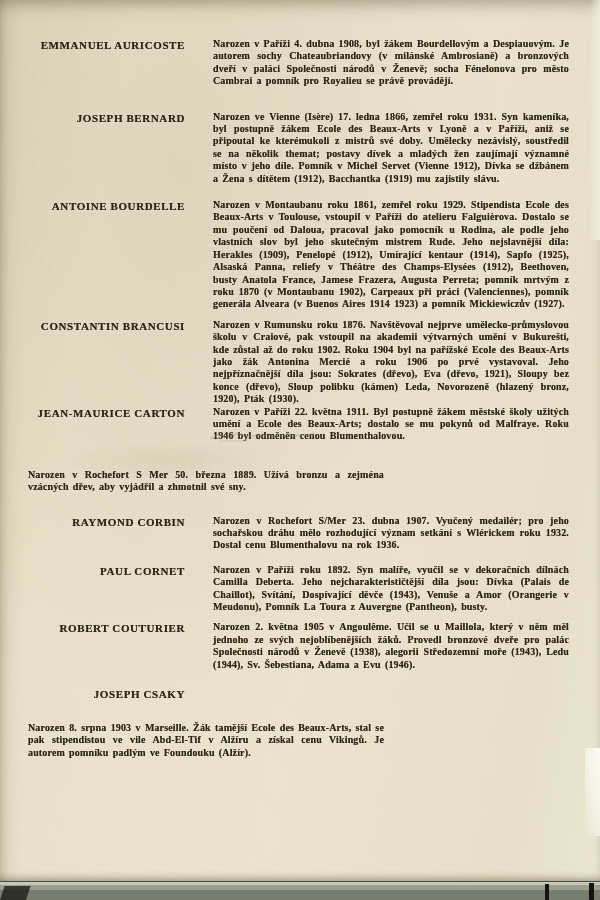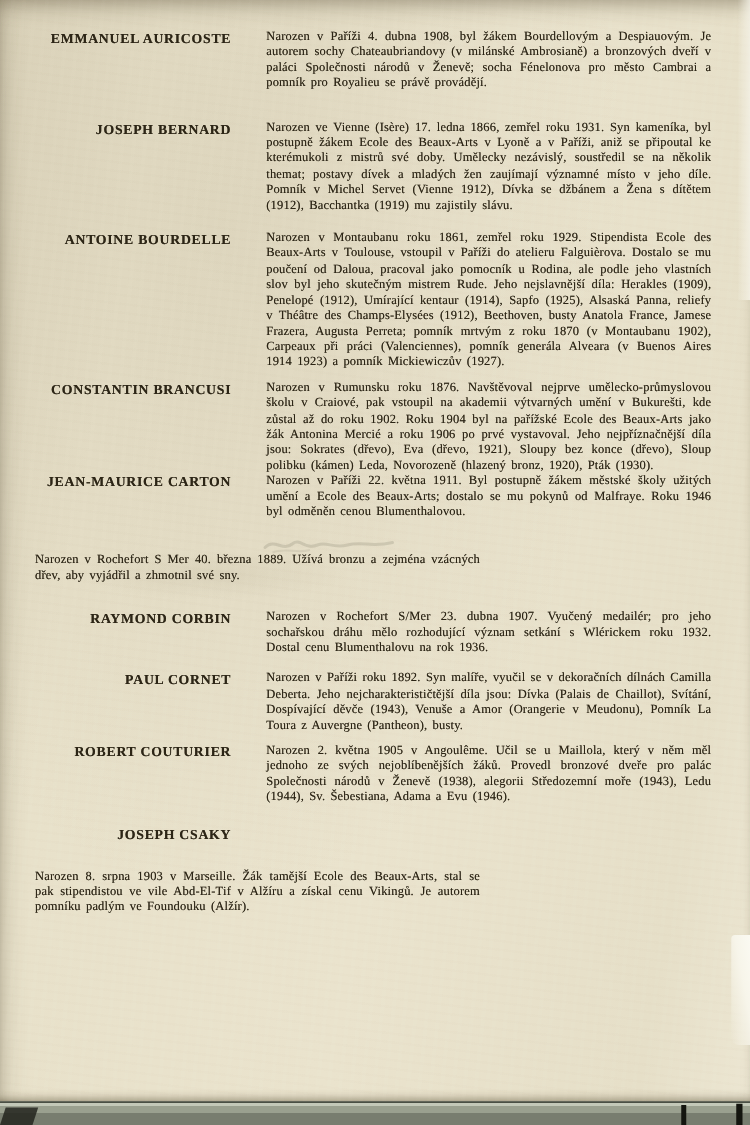--- a/index.html
+++ b/index.html
@@ -17,32 +17,32 @@
     box-shadow: inset 0 14px 18px -12px rgba(70,60,35,0.45),
                 inset 14px 0 22px -16px rgba(70,60,35,0.35),
                 inset 0 -6px 8px -5px rgba(70,60,35,0.55);
   }
   .grain{
     position:absolute;inset:0;pointer-events:none;opacity:.35;
     background-image:
       repeating-linear-gradient(7deg, rgba(120,110,80,0.04) 0 2px, rgba(0,0,0,0) 2px 7px),
       repeating-linear-gradient(96deg, rgba(255,255,245,0.05) 0 3px, rgba(0,0,0,0) 3px 9px);
   }
-  .content{position:absolute;left:0;top:0;width:596px;padding-top:24px;}
+  .content{position:absolute;left:0;top:0;width:596px;padding-top:38px;}
   .row{display:flex;align-items:flex-start;}
   .name{
     width:185px;flex:0 0 185px;text-align:right;
     font-weight:700;font-size:11px;letter-spacing:.6px;
     color:#2c2516;white-space:nowrap;
     text-shadow:0 0 .4px rgba(44,37,22,.65);
     padding-top:1px;
   }
   .bio{
     margin-left:28px;width:356px;flex:0 0 356px;
-    font-weight:400;font-size:10px;line-height:12.4px;
+    font-weight:700;font-size:10px;line-height:12.4px;
     letter-spacing:.15px;word-spacing:1.5px;
     text-align:justify;color:#2b2415;
     text-shadow:0 0 .4px rgba(43,36,21,.6);
   }
   
   .edge-strip{
     position:absolute;left:0;top:881px;width:600px;height:19px;
     background:linear-gradient(#4a4f44 0 1.5px, #c3c8b8 1.5px 4px, #9aa08f 4px 9px, #787d6f 9px 100%);
   }
   .corner-shadow{
@@ -91,21 +91,21 @@
   </div>
   <div class="row" style="margin-top:8px">
     <div class="name">CONSTANTIN BRANCUSI</div>
     <div class="bio">Narozen v Rumunsku roku 1876. Navštěvoval nejprve umělecko-průmyslovou školu v Craiové, pak vstoupil na akademii výtvarných umění v Bukurešti, kde zůstal až do roku 1902. Roku 1904 byl na pařížské Ecole des Beaux-Arts jako žák Antonina Mercié a roku 1906 po prvé vystavoval. Jeho nejpříznačnější díla jsou: Sokrates (dřevo), Eva (dřevo, 1921), Sloupy bez konce (dřevo), Sloup polibku (kámen) Leda, Novorozeně (hlazený bronz, 1920), Pták (1930).</div>
   </div>
   <div class="row" style="">
     <div class="name">JEAN-MAURICE CARTON</div>
     <div class="bio">Narozen v Paříži 22. května 1911. Byl postupně žákem městské školy užitých umění a Ecole des Beaux-Arts; dostalo se mu pokynů od Malfraye. Roku 1946 byl odměněn cenou Blumenthalovou.</div>
   </div>
   <div class="row" style="margin-top:26px">
-    <div class="bio">Narozen v Rochefort S Mer 40. března 1889. Užívá bronzu a zejména vzácných dřev, aby vyjádřil a zhmotnil své sny.</div>
+    <div class="bio">Narozen v Rochefort S Mer 50. března 1889. Užívá bronzu a zejména vzácných dřev, aby vyjádřil a zhmotnil své sny.</div>
   </div>
   <div class="row" style="margin-top:21px">
     <div class="name">RAYMOND CORBIN</div>
     <div class="bio">Narozen v Rochefort S/Mer 23. dubna 1907. Vyučený medailér; pro jeho sochařskou dráhu mělo rozhodující význam setkání s Wlérickem roku 1932. Dostal cenu Blumenthalovu na rok 1936.</div>
   </div>
   <div class="row" style="margin-top:12px">
     <div class="name">PAUL CORNET</div>
     <div class="bio">Narozen v Paříži roku 1892. Syn malíře, vyučil se v dekoračních dílnách Camilla Deberta. Jeho nejcharakterističtější díla jsou: Dívka (Palais de Chaillot), Svítání, Dospívající děvče (1943), Venuše a Amor (Orangerie v Meudonu), Pomník La Toura z Auvergne (Pantheon), busty.</div>
   </div>
   <div class="row" style="margin-top:8px">

